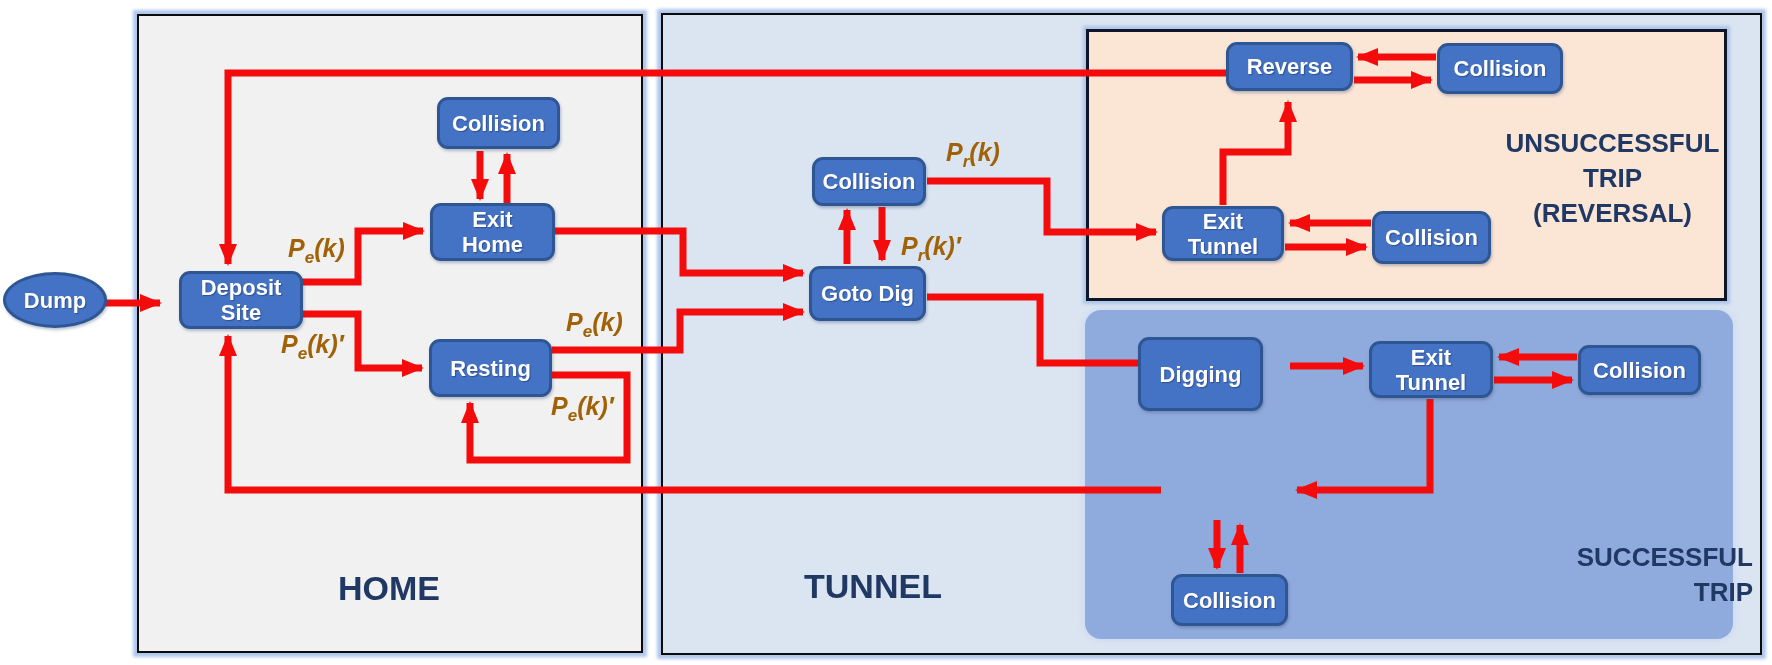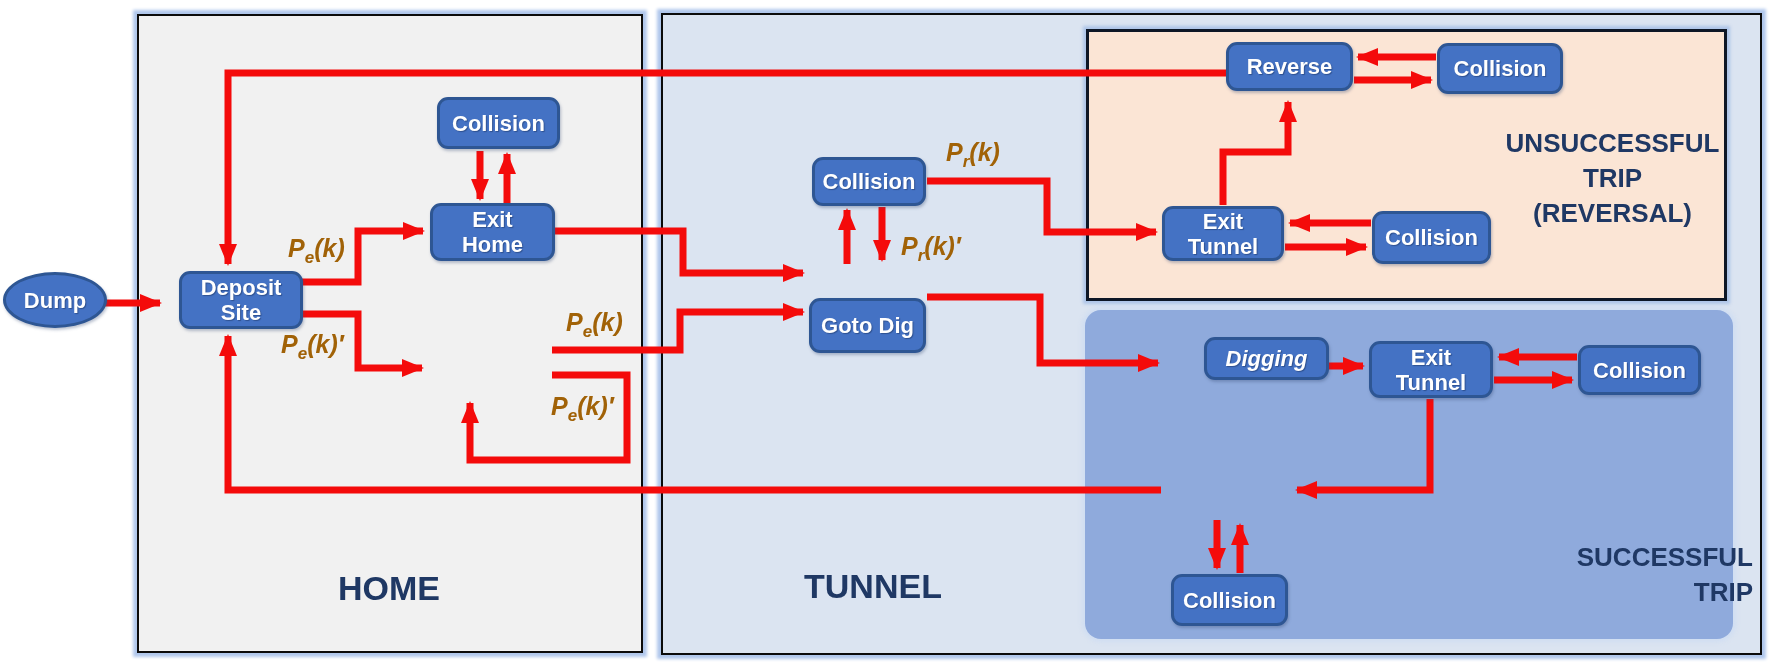--- a/index.html
+++ b/index.html
@@ -76,28 +76,29 @@
       <path d="M 1240 573 V 525" marker-end="url(#ah)"></path>
     </g>
   </svg>
 
   <div class="node ellipse" style="left:3px;top:272px;width:104px;height:56px;">Dump</div>
   <div class="node" style="left:165px;top:271px;width:124px;height:58px;margin-left:14px;">Deposit
 Site</div>
   <div class="node" style="left:437px;top:97px;width:123px;height:52px;">Collision</div>
   <div class="node" style="left:430px;top:203px;width:125px;height:58px;">Exit
 Home</div>
+  <div class="node" style="left:429px;top:339px;width:123px;height:58px;">Resting</div>
   <div class="node" style="left:812px;top:157px;width:114px;height:49px;">Collision</div>
-  <div class="node" style="left:809px;top:266px;width:117px;height:55px;margin-top:32px;">Goto Dig</div>
+  <div class="node" style="left:809px;top:266px;width:117px;height:55px;">Goto Dig</div>
   <div class="node" style="left:1226px;top:42px;width:127px;height:49px;">Reverse</div>
   <div class="node" style="left:1437px;top:43px;width:126px;height:51px;">Collision</div>
   <div class="node" style="left:1162px;top:206px;width:122px;height:55px;">Exit
 Tunnel</div>
   <div class="node" style="left:1372px;top:211px;width:119px;height:53px;">Collision</div>
-  <div class="node" style="left:1204px;top:337px;width:125px;height:43px;font-style:italic;">Digging</div>
+  <div class="node" style="left:1138px;top:337px;width:125px;height:74px;">Digging</div>
   <div class="node" style="left:1369px;top:341px;width:124px;height:57px;">Exit
 Tunnel</div>
   <div class="node" style="left:1578px;top:345px;width:123px;height:50px;">Collision</div>
   <div class="node" style="left:1171px;top:574px;width:117px;height:52px;">Collision</div>
 
   <span class="mlabel" style="left:288px;top:234px;">
     <span>P</span><sub>e</sub><span>(k)</span>
   </span>
   <span class="mlabel" style="left:281px;top:330px;">
     <span>P</span><sub>e</sub><span>(k)′</span>

